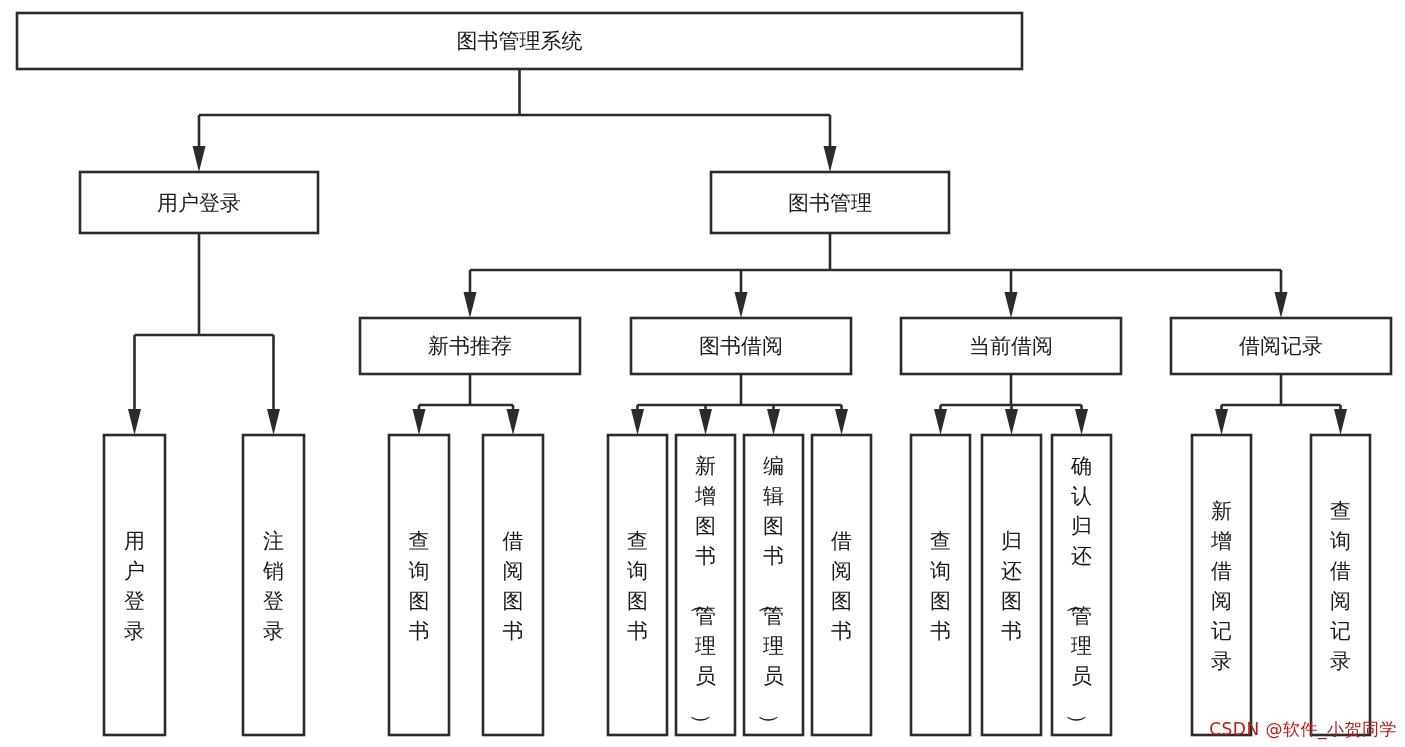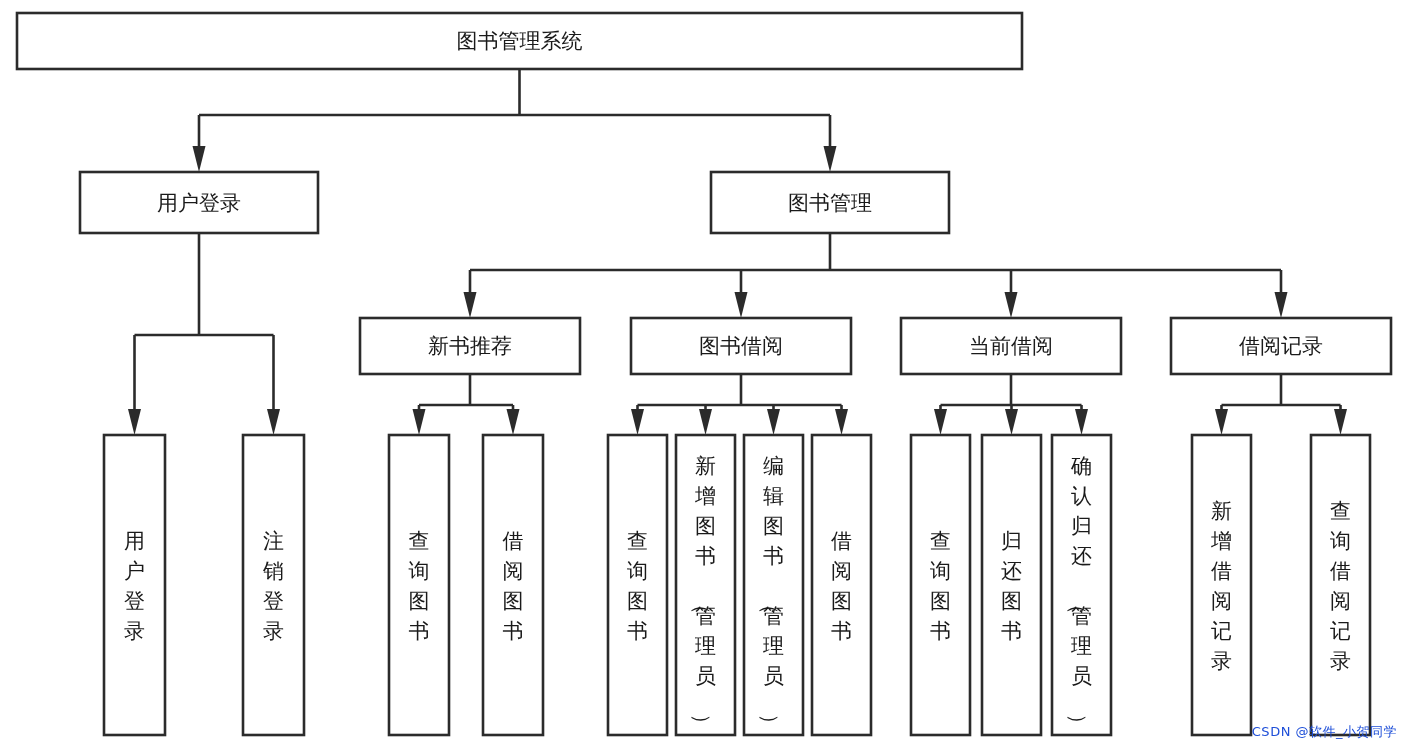--- a/index.html
+++ b/index.html
@@ -53,22 +53,22 @@
   }
   .arrow-head {
     fill: #2b2b2b;
     stroke: none;
   }
   .watermark {
     position: absolute;
     right: 8px;
     bottom: 6px;
     font-family: "DejaVu Sans", "Liberation Sans", sans-serif;
-    font-size: 13px;
-    color: #1d4ed8;
+    font-size: 17px;
+    color: #b91c1c;
     letter-spacing: 0.5px;
     white-space: nowrap;
     user-select: none;
   }
 </style>
 </head>
 <body>
 
 <div id="diagram-root">
 

